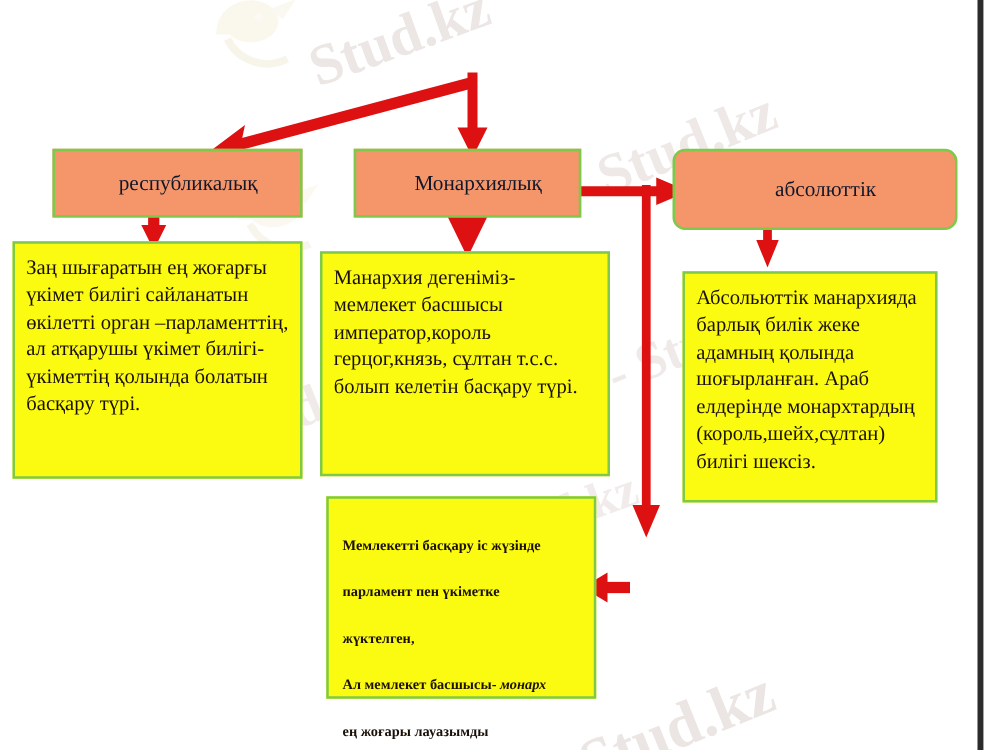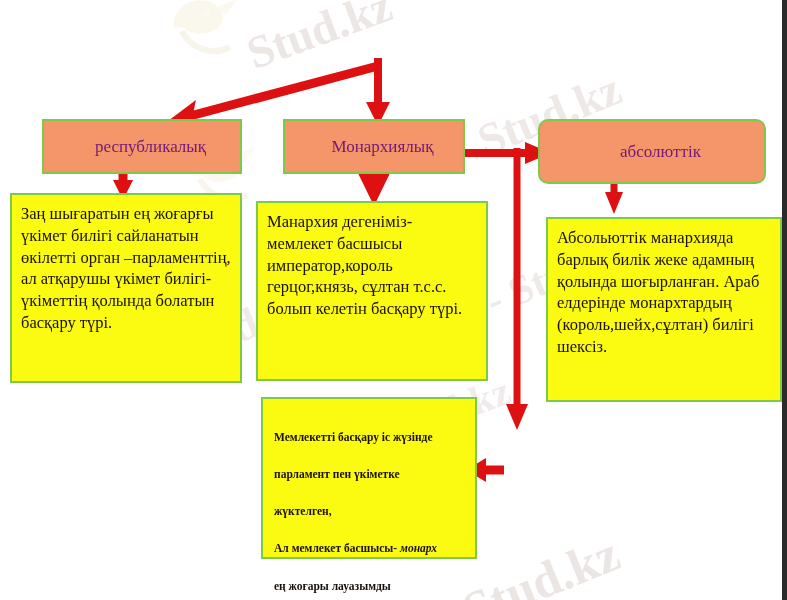--- a/index.html
+++ b/index.html
@@ -66,21 +66,21 @@
   }
   .box-title {
     background: #5fe8ef;
     border: 2px solid #0a0a0a;
     color: #241c3a;
     font-size: 19px;
   }
   .box-cat {
     background: #f4956a;
     border: 2px solid #7ec94a;
-    color: #701a75;
+    color: #0f172a;
     font-size: 17px;
     padding-left: 17px;
   }
   .box-note {
     background: #fbfb12;
     border: 2px solid #7ec94a;
     color: #1a1008;
     align-items: flex-start;
     justify-content: flex-start;
     text-align: left;
@@ -204,21 +204,21 @@
 
 
   <div class="box box-note" style="left:10px; top:193px; width:232px; height:190px;">
     <div class="note-text"> Заң шығаратын ең жоғарғы үкімет билігі сайланатын өкілетті орган –парламенттің, ал атқарушы үкімет билігі-үкіметтің қолында болатын басқару түрі.</div>
   </div>
 
   <div class="box box-note" style="left:256px; top:201px; width:232px; height:180px;">
     <div class="note-text"> Манархия дегеніміз-мемлекет басшысы император,король герцог,князь, сұлтан т.с.с. болып келетін басқару түрі.</div>
   </div>
 
-  <div class="box box-note" style="left:546px; top:217px; width:236px; height:185px;">
+  <div class="box box-note" style="left:546px; top:217px; width:204px; height:185px;">
     <div class="note-text">Абсольюттік манархияда барлық билік жеке адамның қолында шоғырланған. Араб елдерінде монархтардың (король,шейх,сұлтан) билігі шексіз.</div>
   </div>
 
   <div class="box box-note" style="left:261px; top:397px; width:216px; height:162px;">
     <div class="note-text small">
       <span>Мемлекетті басқару іс жүзінде</span><br>
       <span>парламент пен үкіметке</span><br>
       <span>жүктелген,</span><br>
       <span>Ал мемлекет басшысы- </span><span class="ital">монарх</span><br>
       <span>ең жоғары лауазымды</span><br>

